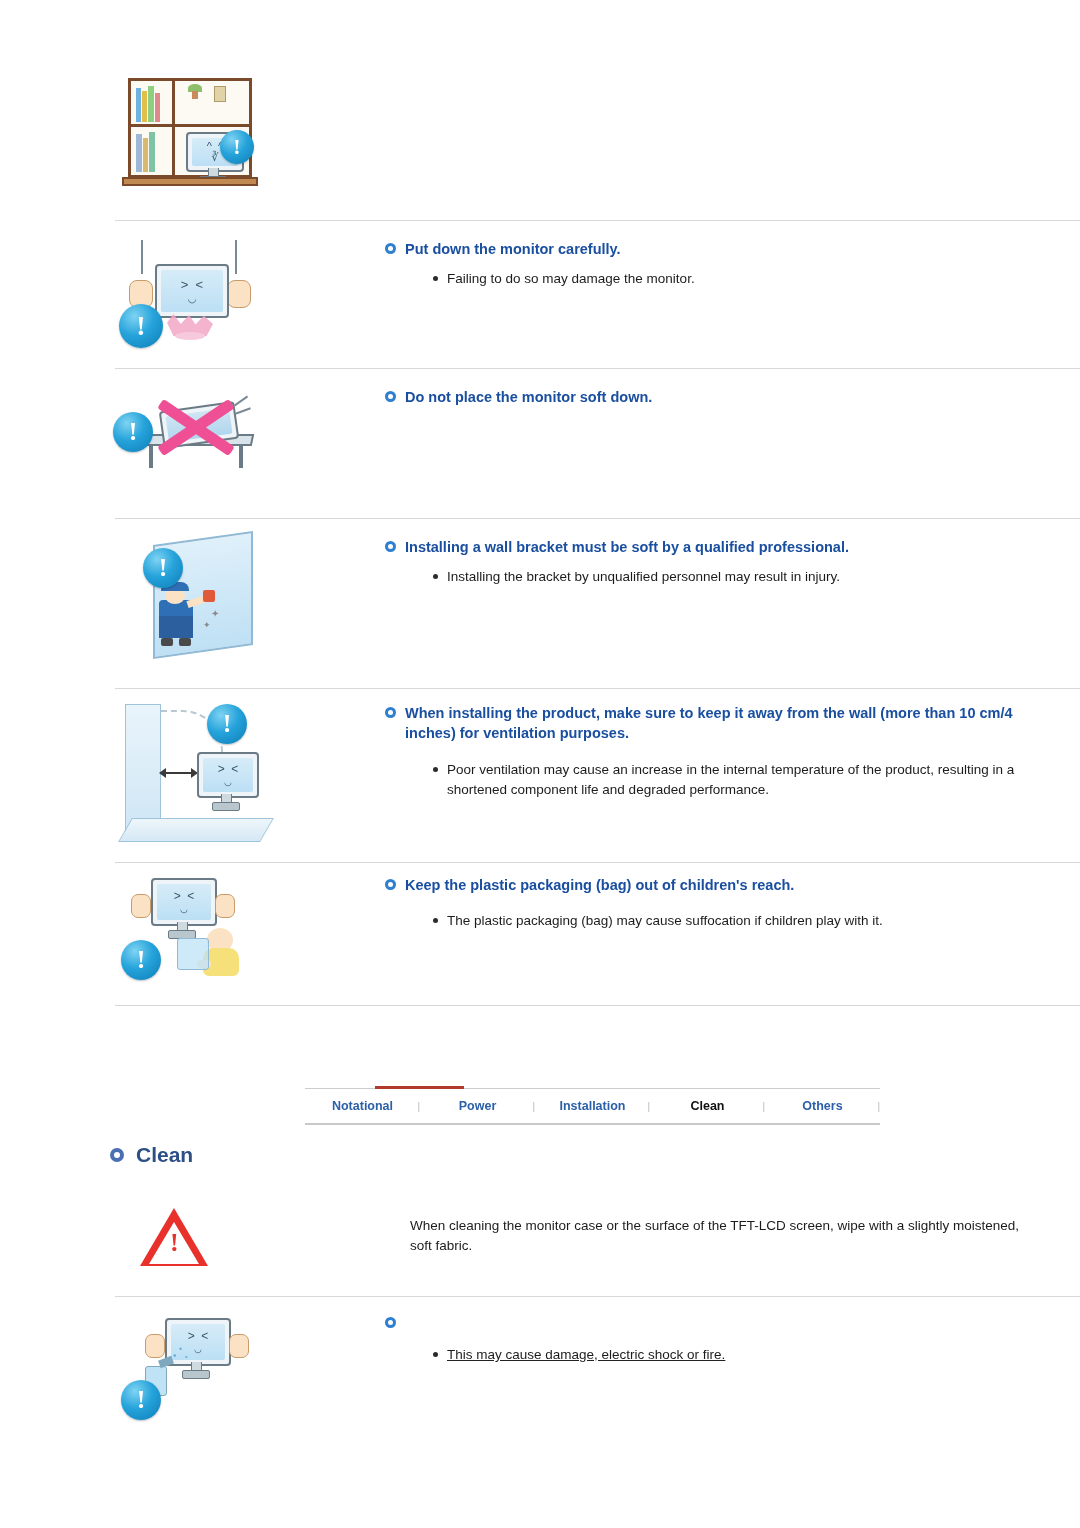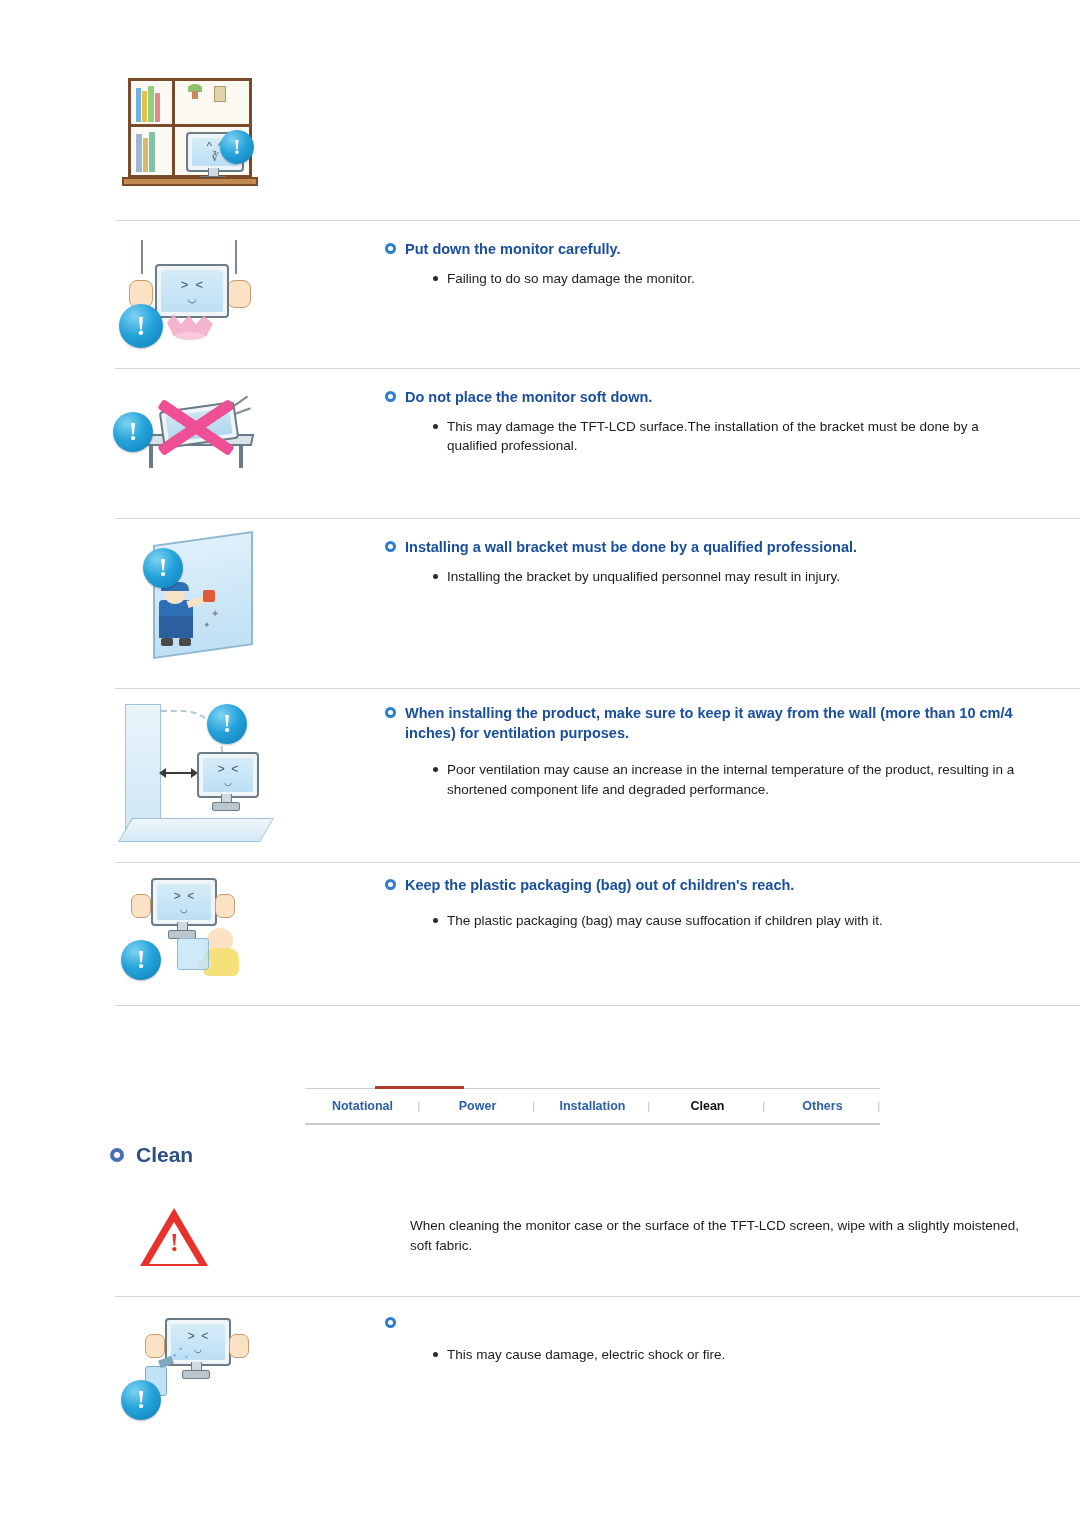--- a/index.html
+++ b/index.html
@@ -364,23 +364,20 @@
         </div>
 
         <div class="excl" style="position:absolute; left:-2px; top:28px; width:40px; height:40px; font-size:26px;">!</div>
       </div>
     </div>
     <div class="content" style="padding-top:4px;">
       <div class="heading">
         <span class="bullet-o"></span>
         <span>Do not place the monitor soft down.</span>
       </div>
-      <ul class="bullets" style="padding-right:40px;">
-        <li>This may damage the TFT-LCD surface.The installation of the bracket must be done by a qualified professional.</li>
-      </ul>
     </div>
   </div>
 
   <div class="rule" style="position:absolute; left:0; top:518px; width:1080px;"></div>
 
   <div class="section" style="position:absolute; left:0; top:534px; width:1080px;">
     <div class="illus" style="width:270px; padding-left:115px; align-items:flex-start; justify-content:flex-start;">
       <div style="position:relative; width:150px; height:140px;">
 
         <div style="position:absolute; left:38px; top:4px; width:96px; height:110px; background:linear-gradient(#dff0fa,#bfe0f4); border:2px solid #8fb9d4; transform:skewY(-8deg);"></div>
@@ -397,21 +394,21 @@
 
         <div style="position:absolute; left:96px; top:74px; color:#8a8a8a; font-size:10px;">✦</div>
         <div style="position:absolute; left:88px; top:86px; color:#8a8a8a; font-size:9px;">✦</div>
 
         <div class="excl" style="position:absolute; left:28px; top:14px; width:40px; height:40px; font-size:26px;">!</div>
       </div>
     </div>
     <div class="content" style="padding-top:4px;">
       <div class="heading">
         <span class="bullet-o"></span>
-        <span>Installing a wall bracket must be done by a qualified professional.</span>
+        <span>Installing a wall bracket must be soft by a qualified professional.</span>
       </div>
       <ul class="bullets">
         <li>Installing the bracket by unqualified personnel may result in injury.</li>
       </ul>
     </div>
   </div>
 
   <div class="rule" style="position:absolute; left:0; top:688px; width:1080px;"></div>
 
   <div class="section" style="position:absolute; left:0; top:700px; width:1080px;">
@@ -556,19 +553,19 @@
         <div style="position:absolute; left:64px; top:34px; color:#6fb2df; font-size:9px;">•</div>
         <div style="position:absolute; left:70px; top:42px; color:#6fb2df; font-size:8px;">•</div>
 
         <div class="excl" style="position:absolute; left:6px; top:70px; width:40px; height:40px; font-size:26px;">!</div>
       </div>
     </div>
     <div class="content" style="padding-top:4px;">
       <div class="heading">
         <span class="bullet-o"></span>
       </div>
-      <ul class="bullets" style="padding-top:8px;">
+      <ul class="bullets" style="padding-top:8px;text-decoration:underline;">
         <li>This may cause damage, electric shock or fire.</li>
       </ul>
     </div>
   </div>
 
 </div>
 
 </body></html>

